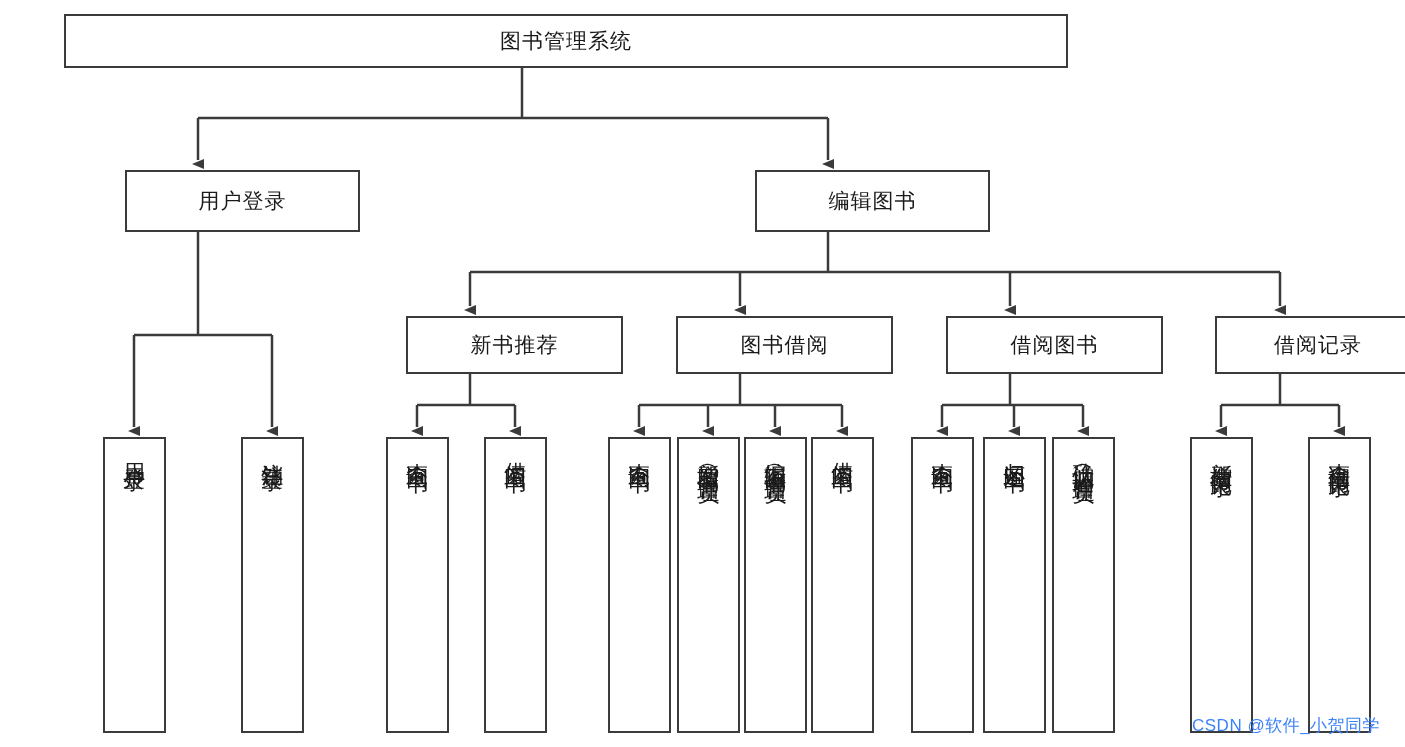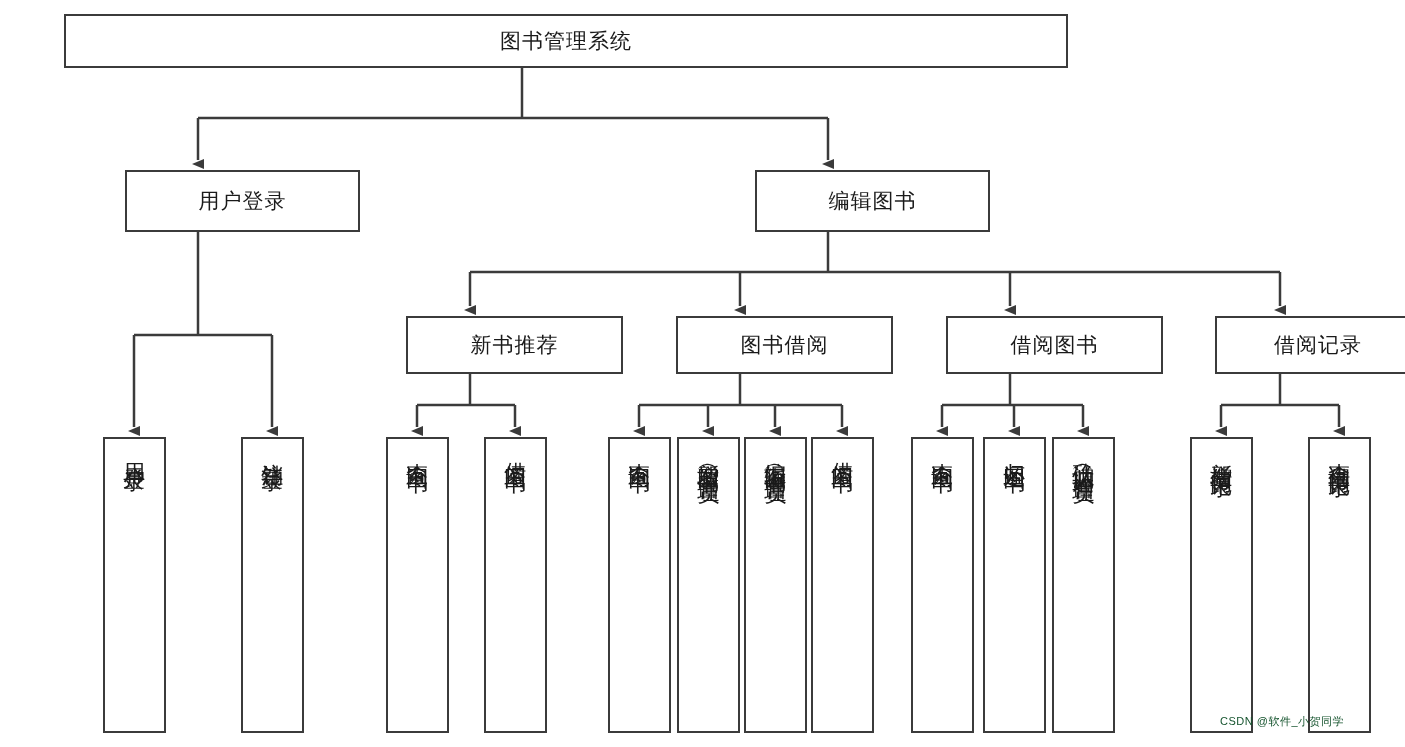--- a/index.html
+++ b/index.html
@@ -50,25 +50,24 @@
     text-orientation: upright;
     font-size: 22px;
     line-height: 1.16;
     letter-spacing: 3px;
     white-space: nowrap;
     text-align: left;
   }
   .node-root { font-size: 22px; }
   .watermark {
     position: absolute;
-    font-size: 11px;
-    color: #14532d;
+    font-size: 17px;
+    color: #3b82f6;
     white-space: nowrap;
     letter-spacing: 0.5px;
-    padding-left: 28px;
   }
 </style>
 </head>
 <body>
 
 <div id="canvas">
 
   <svg id="edges" viewBox="0 0 1405 747" xmlns="http://www.w3.org/2000/svg">
     <defs>
       <marker id="arrow" markerWidth="10" markerHeight="12" refX="1" refY="6" orient="auto" markerUnits="userSpaceOnUse">

